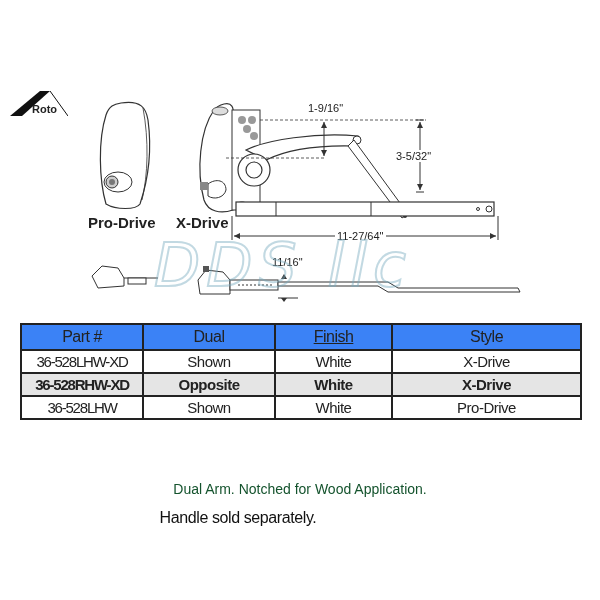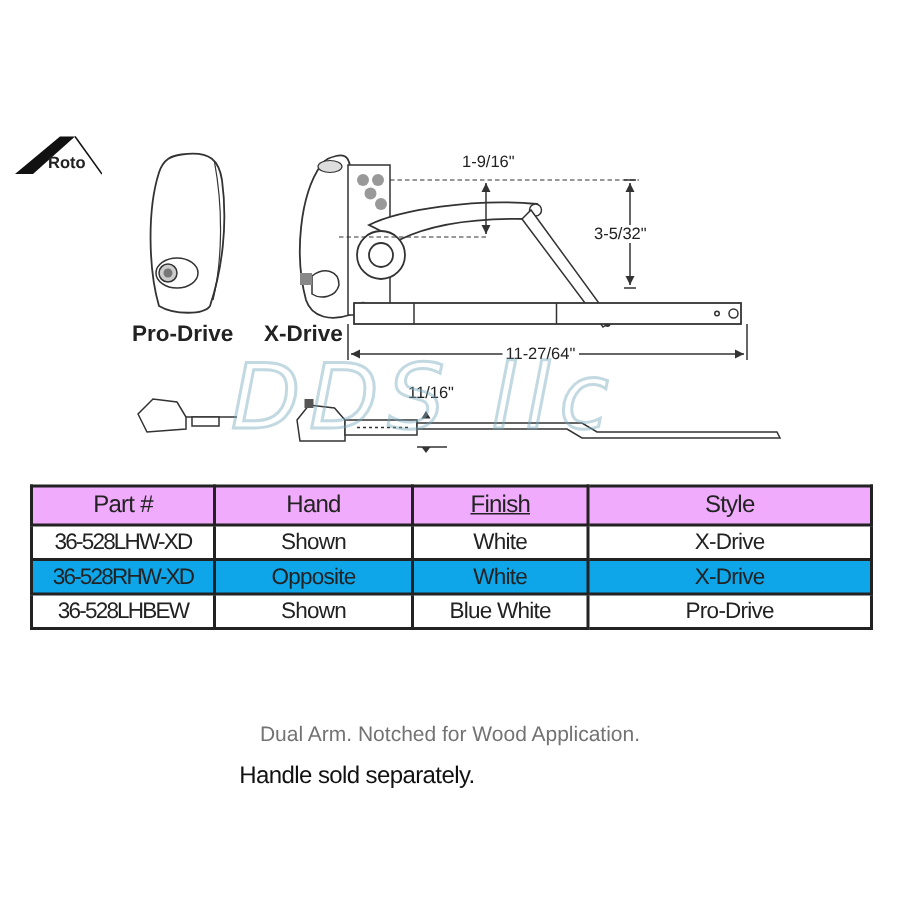--- a/index.html
+++ b/index.html
@@ -3,24 +3,24 @@
 <meta charset="utf-8">
 <style>
   html, body { margin:0; padding:0; background:#ffffff; }
   body { width:600px; height:600px; position:relative; overflow:hidden; font-family:"Liberation Sans", sans-serif; color:#222; }
   .abs { position:absolute; }
   .logo-text { font-weight:bold; font-size:11px; color:#222; }
   .label-bold { font-weight:bold; font-size:15px; color:#222; }
   .dim { font-size:11px; color:#222; background:#fff; padding:0 2px; }
   table.parts { position:absolute; left:20px; top:323px; width:562px; border-collapse:collapse; font-size:15px; }
   table.parts th, table.parts td { border:2px solid #222; text-align:center; height:21px; padding:0; font-weight:normal; letter-spacing:-0.5px; }
-  table.parts th { background:#f0abfc; font-size:16px; height:24px; }
-  table.parts tr.alt td { background:#0ea5e9; }
+  table.parts th { background:#3b82f6; font-size:16px; height:24px; }
+  table.parts tr.alt td { background:#e5e5e5;font-weight:bold; }
   table.parts td.part { letter-spacing:-1.2px; }
-  .note1 { position:absolute; left:0; width:600px; top:481px; text-align:center; font-size:14px; color:#737373; }
+  .note1 { position:absolute; left:0; width:600px; top:481px; text-align:center; font-size:14px; color:#14532d; }
   .note2 { position:absolute; left:0; width:476px; top:509px; text-align:center; font-size:16px; color:#111; letter-spacing:-0.4px; }
   .watermark { position:absolute; pointer-events:none; font-style:italic; font-family:"DejaVu Sans", sans-serif; color:transparent; -webkit-text-stroke:2px rgba(120,170,190,0.45); }
 </style>
 </head>
 <body>
 
 <div class="abs" style="left:8px;top:88px;width:60px;height:30px;">
   <svg width="60" height="30">
     <polygon points="2,28 32,3 42,3 14,28" fill="#111"></polygon>
     <line x1="42" y1="3" x2="60" y2="28" stroke="#111" stroke-width="1"></line>
@@ -109,41 +109,41 @@
 </div>
 <div class="abs dim" style="left:270px;top:256px;background:transparent;">11/16"</div>
 
 <div class="watermark" style="left:154px;top:230px;font-size:60px;letter-spacing:6px;">DDS llc</div>
 <div class="watermark" style="left:285px;top:318px;font-size:32px;-webkit-text-stroke:1.5px rgba(120,170,190,0.45);">©2023</div>
 
 <table class="parts">
   <thead>
     <tr>
       <th style="width:120px;">Part #</th>
-      <th style="width:130px;">Hand</th>
+      <th style="width:130px;">Dual</th>
       <th style="width:115px;text-decoration:underline;">Finish</th>
       <th>Style</th>
     </tr>
   </thead>
   <tbody>
     <tr>
       <td class="part">36-528LHW-XD</td>
       <td>Shown</td>
       <td>White</td>
       <td>X-Drive</td>
     </tr>
     <tr class="alt">
       <td class="part">36-528RHW-XD</td>
       <td>Opposite</td>
       <td>White</td>
       <td>X-Drive</td>
     </tr>
     <tr>
-      <td class="part">36-528LHBEW</td>
+      <td class="part">36-528LHW</td>
       <td>Shown</td>
-      <td>Blue White</td>
+      <td>White</td>
       <td>Pro-Drive</td>
     </tr>
   </tbody>
 </table>
 
 <div class="note1">Dual Arm. Notched for Wood Application.</div>
 <div class="note2">Handle sold separately.</div>
 
 </body></html>

